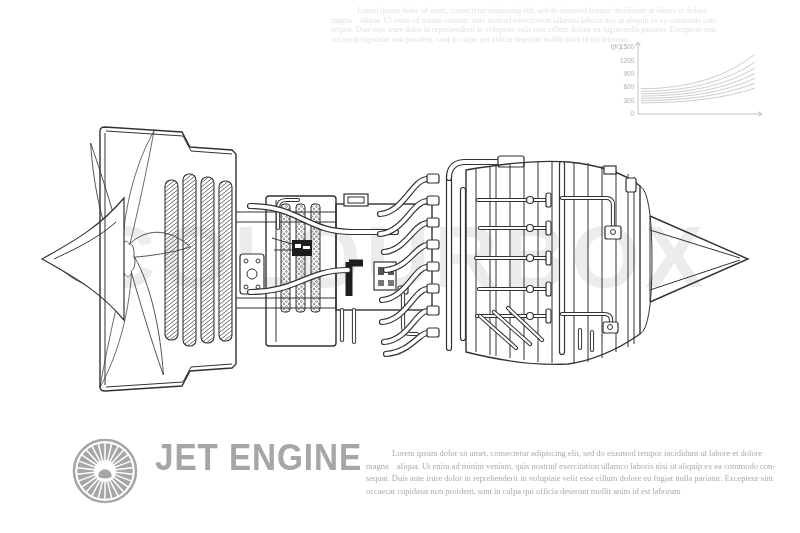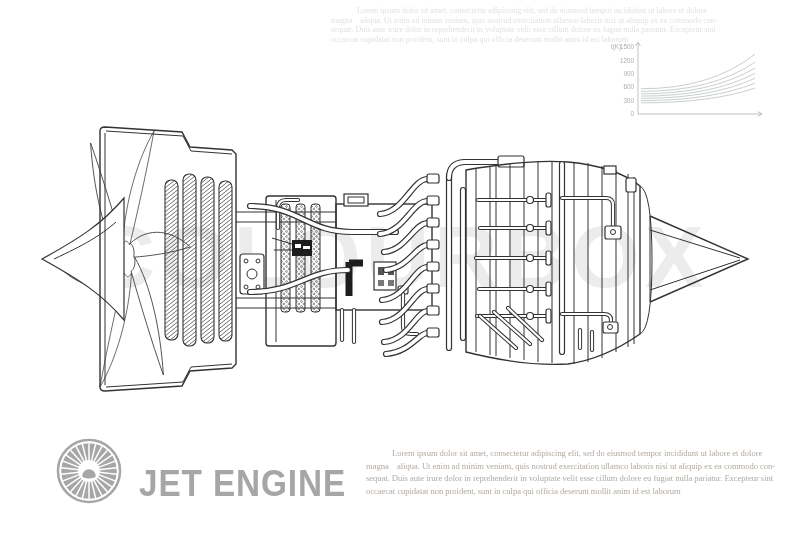--- a/index.html
+++ b/index.html
@@ -38,21 +38,21 @@
   #chart{position:absolute;left:608px;top:38px;z-index:3;}
 
   
   #bottom-paragraph{position:absolute;left:366px;top:447px;width:400px;z-index:3;
     font-family:"Liberation Serif",serif;font-size:8.6px;line-height:12.6px;
     letter-spacing:-0.05px;color:var(--bodytxt);}
   #bottom-paragraph .pl{white-space:pre;}
   #bottom-paragraph .pl:first-child{padding-left:26px;}
 
   
-  #logo{position:absolute;left:55px;top:437px;z-index:3;display:flex;align-items:flex-end;}
+  #logo{position:absolute;left:71px;top:437px;z-index:3;display:flex;align-items:flex-start;}
   #logo-icon{width:68px;height:68px;}
   #logo-title{margin-left:16px;font-family:"Liberation Sans",sans-serif;
     font-weight:bold;font-size:37px;letter-spacing:1px;color:var(--logo);
     transform:scaleX(0.9);transform-origin:left center;white-space:nowrap;}
 </style>
 </head>
 <body>
 
 <div id="stage">
 

